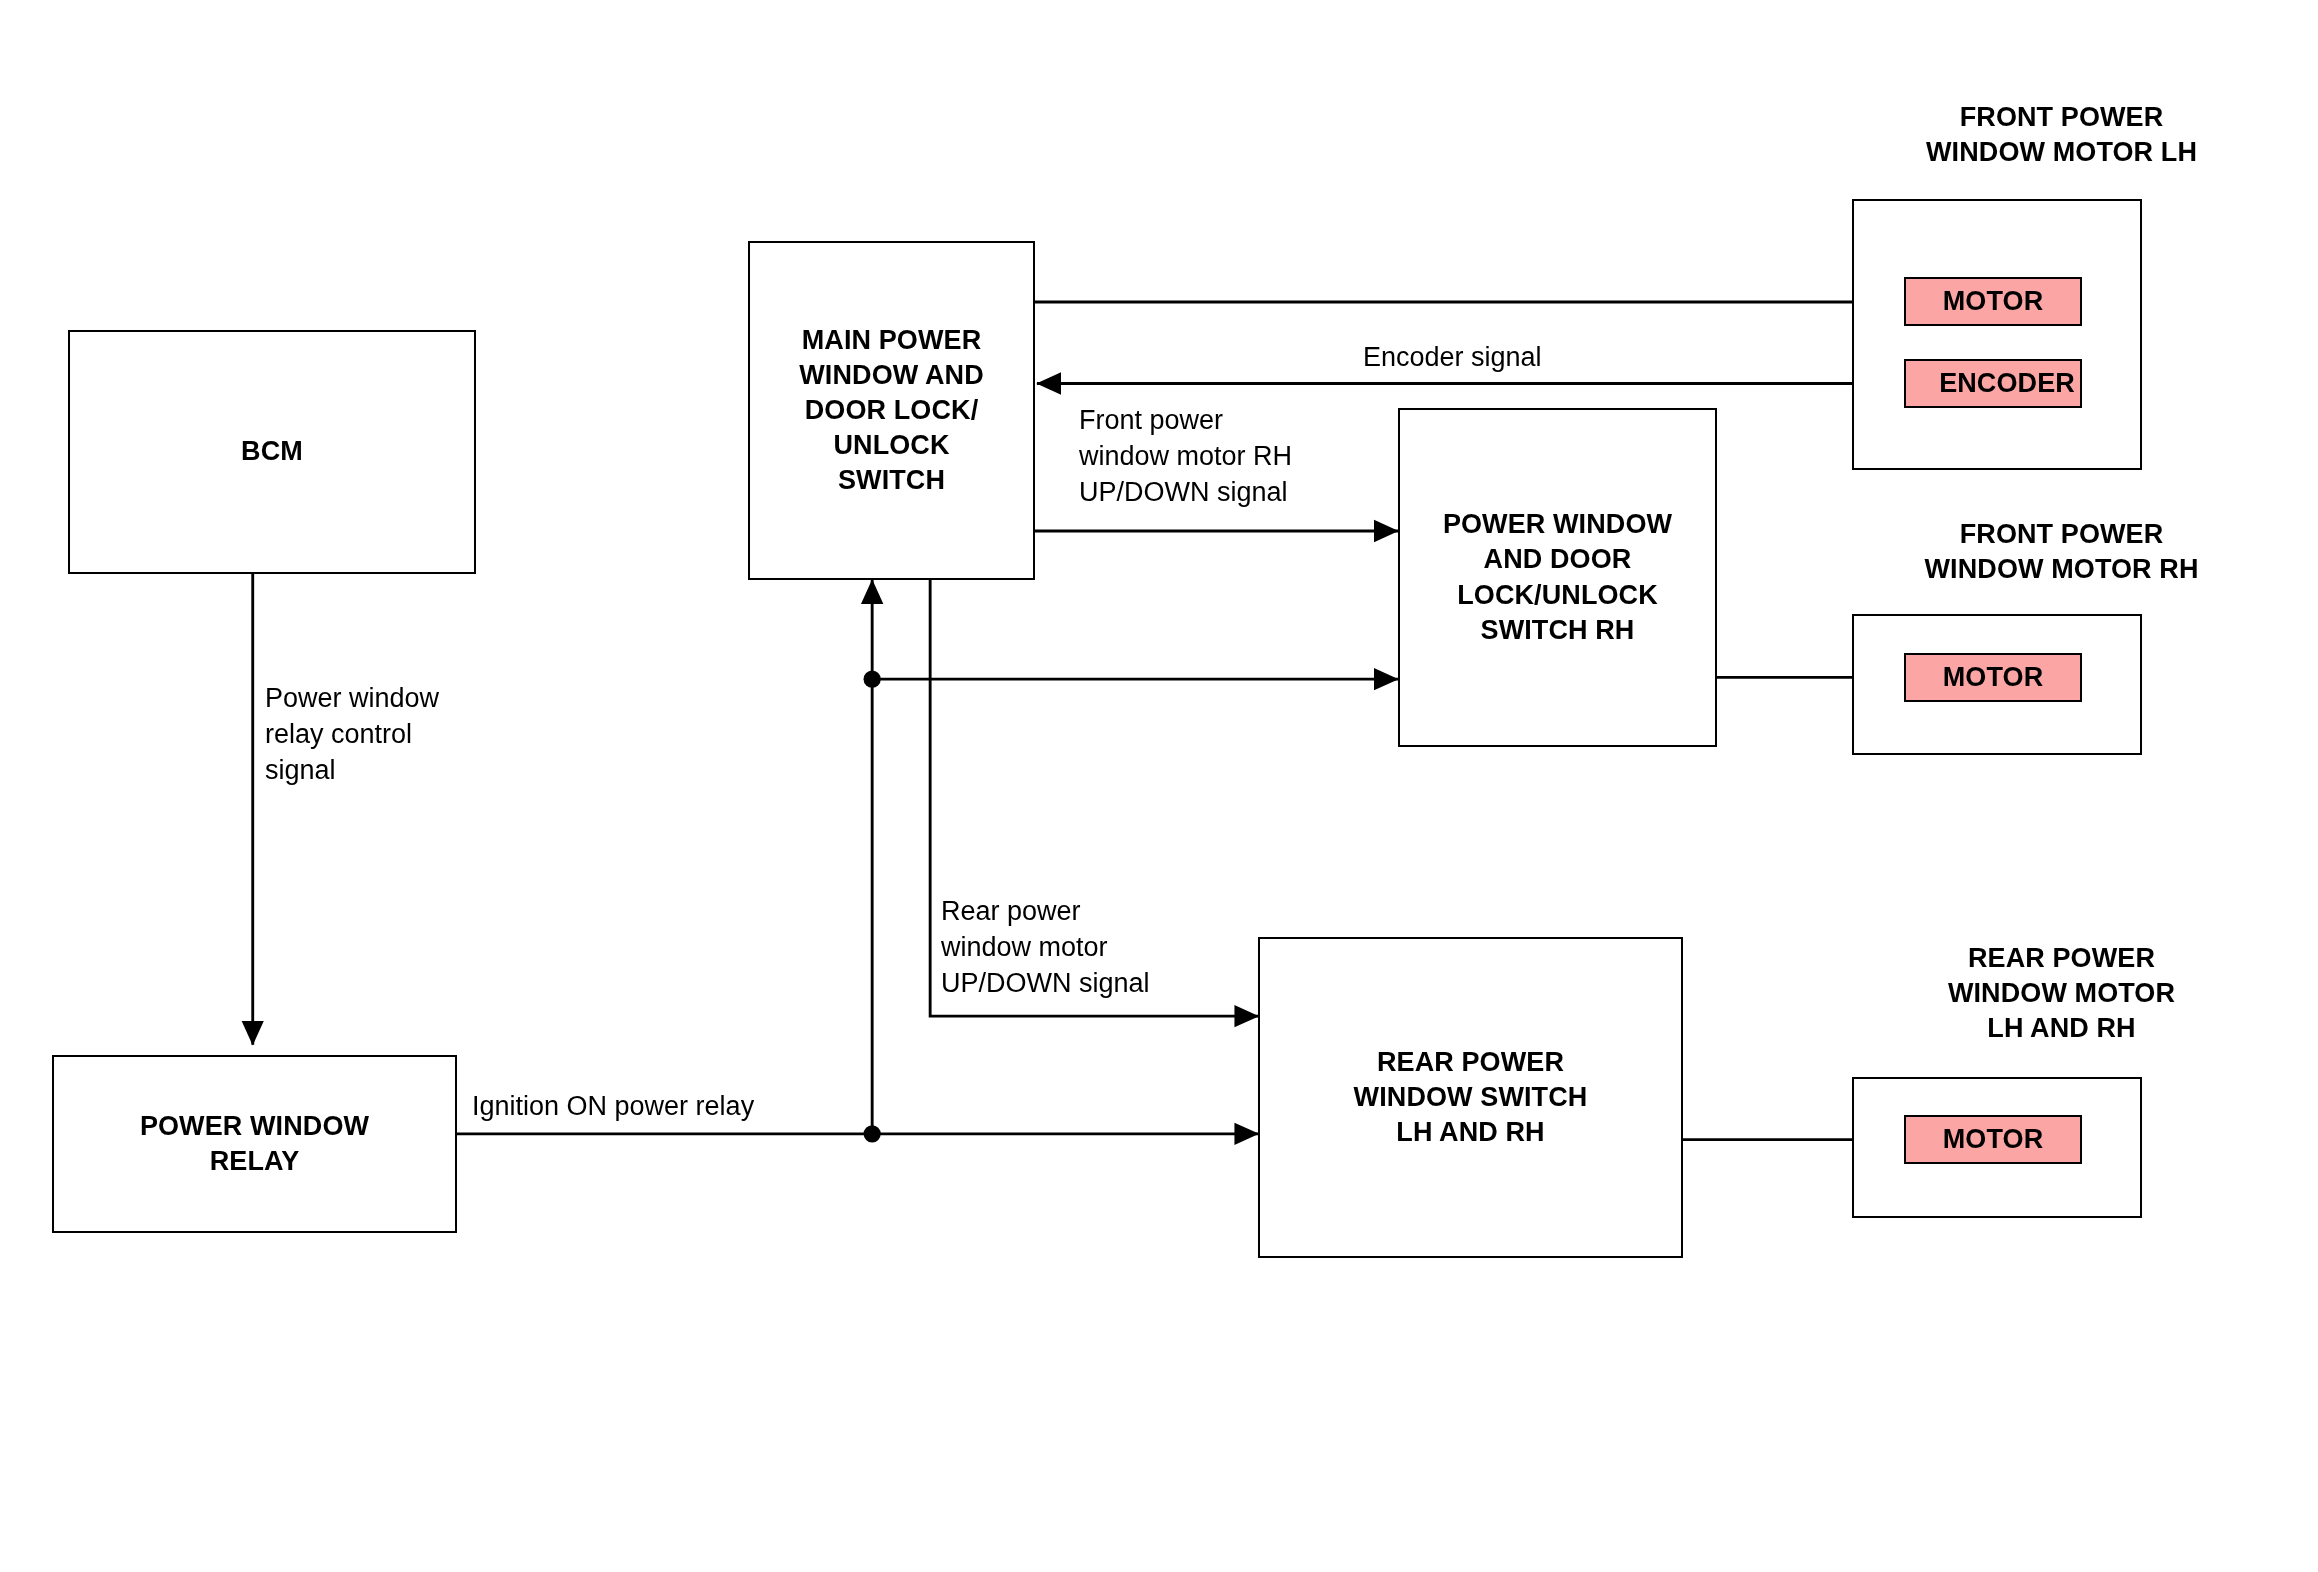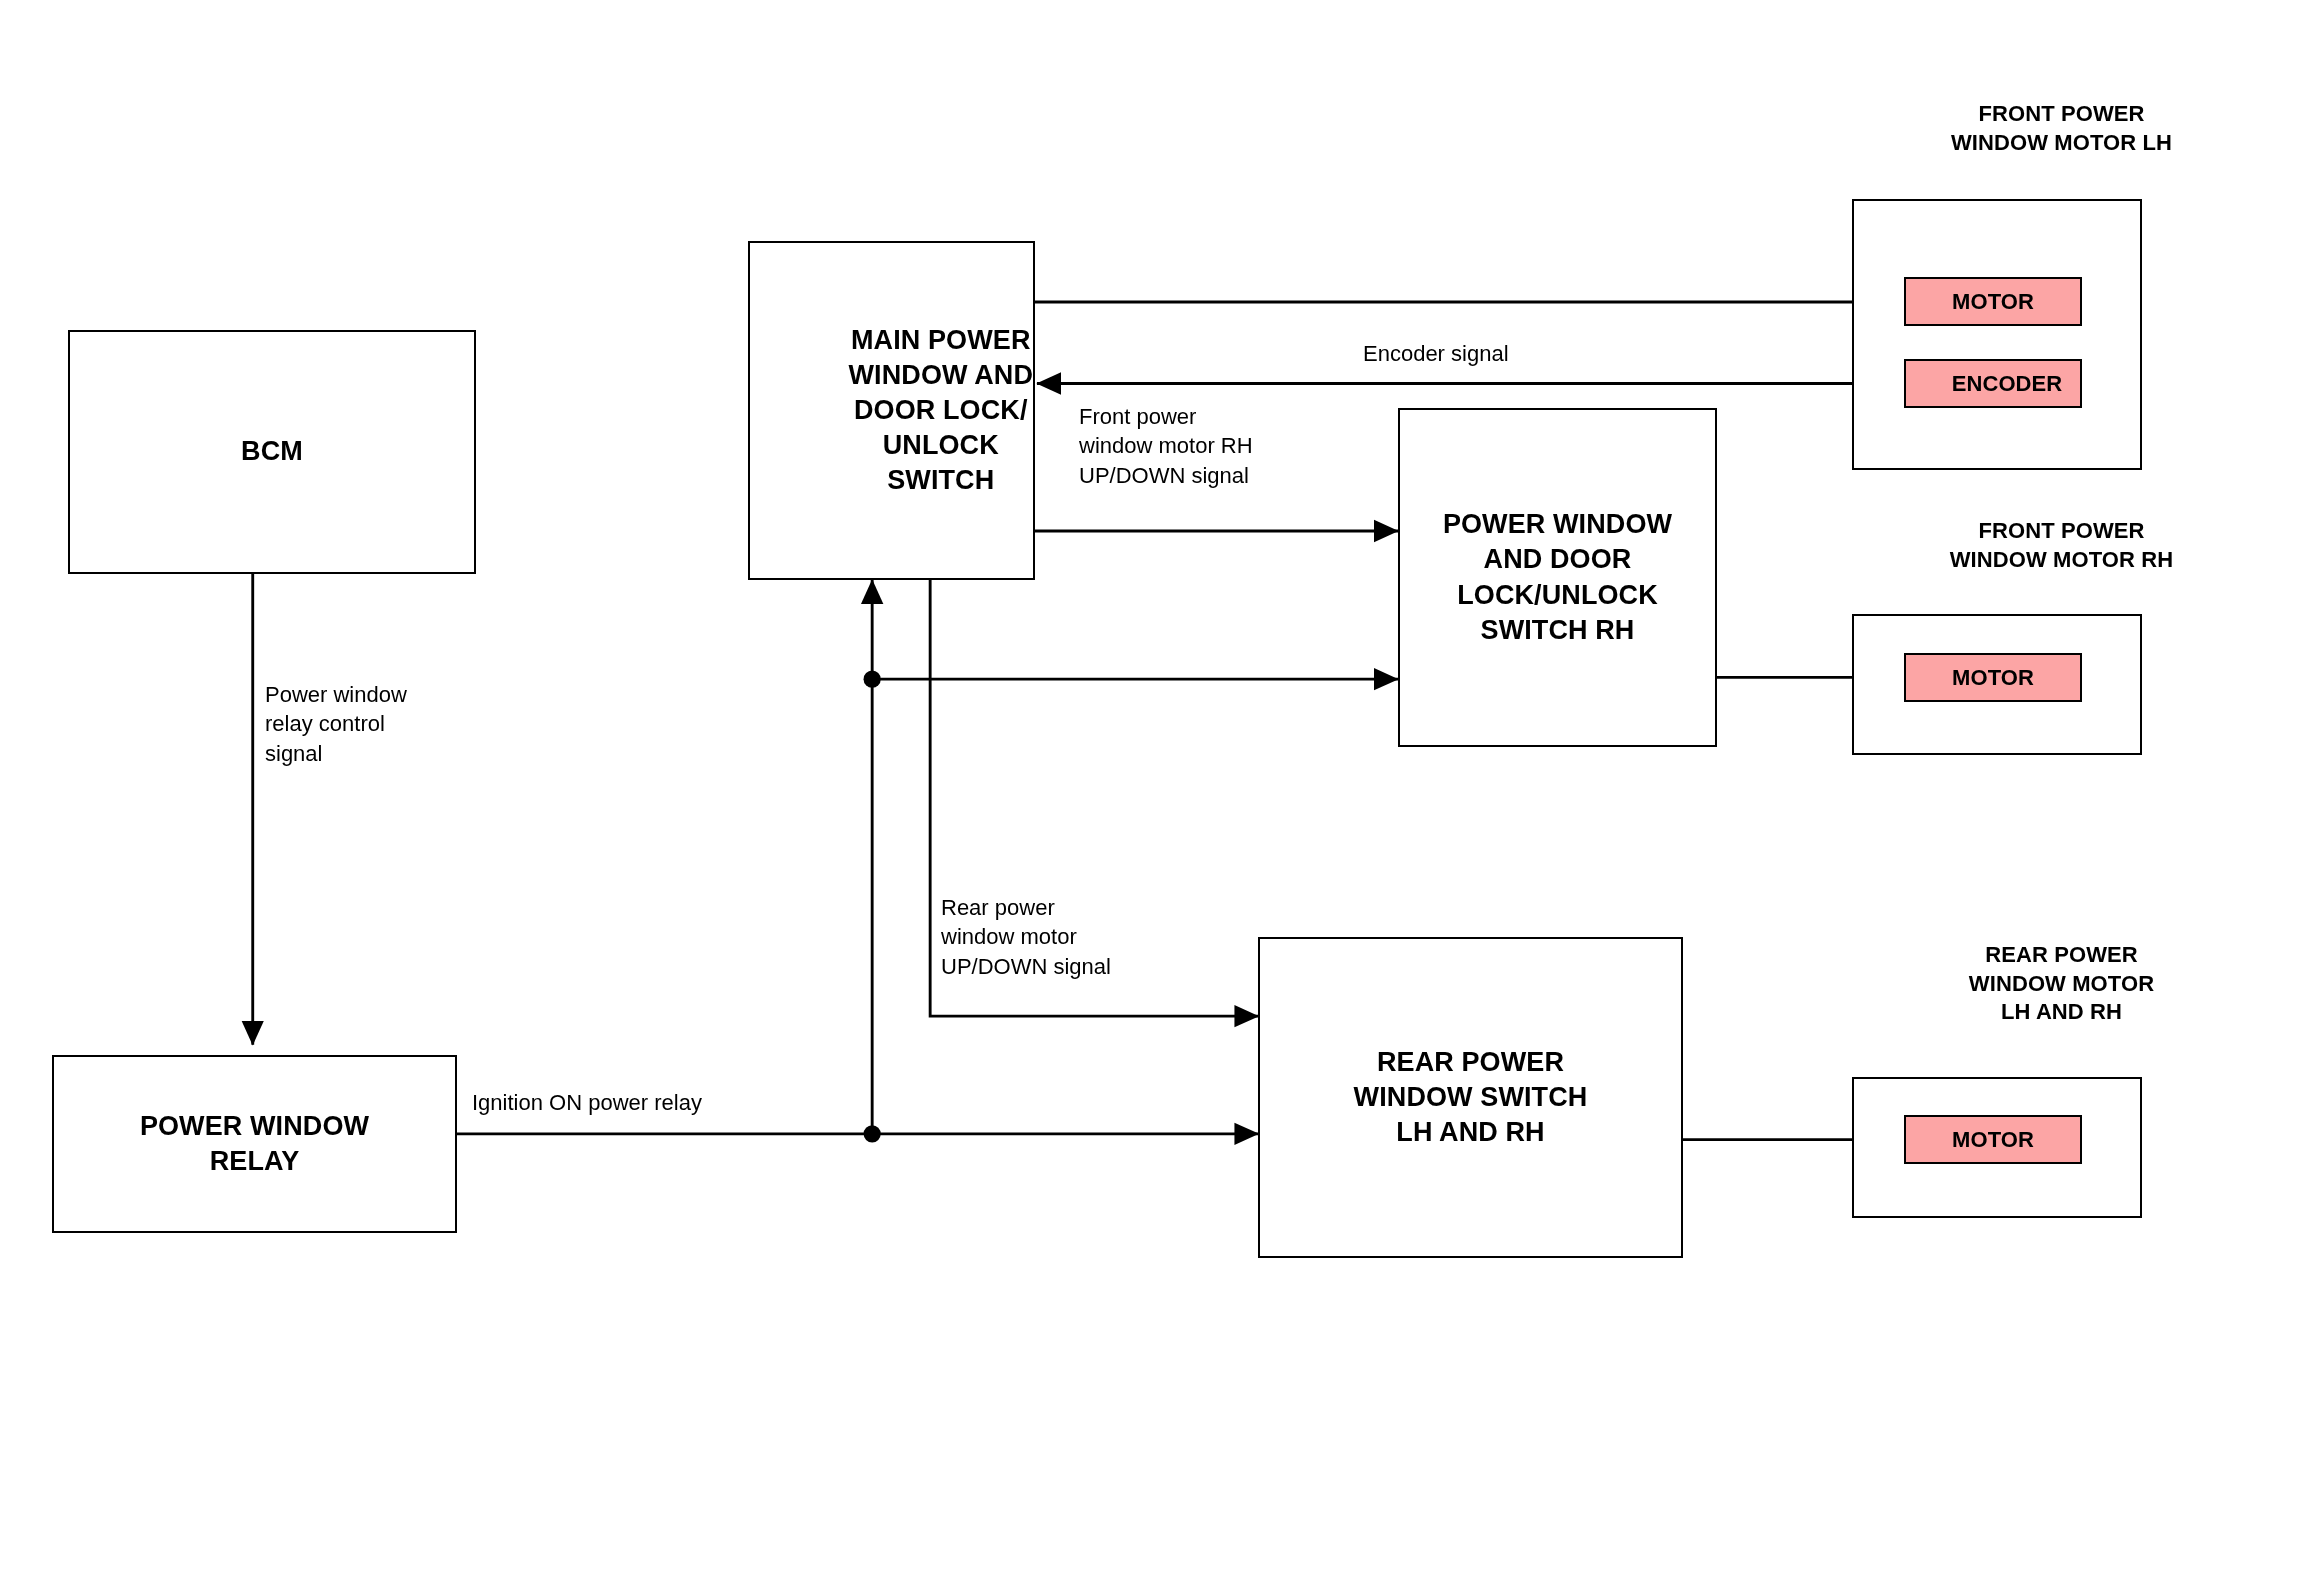--- a/index.html
+++ b/index.html
@@ -8,21 +8,21 @@
   svg.wires{position:absolute;left:0;top:0;width:2319px;height:1573px;overflow:visible;}
   .box{position:absolute;box-sizing:border-box;border:2.9px solid #000;background:#fff;
        display:flex;align-items:center;justify-content:center;text-align:center;}
   .box-label{font-weight:700;line-height:1.30;letter-spacing:0.1px;color:#000;}
   .sub-box{position:absolute;box-sizing:border-box;border:2.9px solid #000;background:#fca5a5;
        display:flex;align-items:center;justify-content:center;text-align:left;}
   .sub-label{font-weight:700;color:#000;letter-spacing:0.1px;}
   .caption{position:absolute;font-weight:700;line-height:1.30;text-align:center;color:#000;
        letter-spacing:0.1px;}
   .sig{position:absolute;font-weight:400;line-height:1.34;color:#000;}
-  .t34{font-size:22px;}
+  .t34{font-size:27px;}
   .t36{font-size:27px;}
 </style>
 </head>
 <body>
 
 <div id="stage">
 
   <svg class="wires" viewBox="0 0 4039 2740" width="2319" height="1573">
     <defs>
       <marker id="ar" markerWidth="9" markerHeight="9" refX="8.4" refY="4.5" orient="auto" markerUnits="strokeWidth">
@@ -58,21 +58,21 @@
 
   <div class="box" style="left:52px;top:330px;width:408px;height:244px;margin-left:16px;">
     <span class="box-label t36" style="white-space:pre-line;">BCM</span>
   </div>
 
   <div class="box" style="left:52px;top:1055px;width:405px;height:178px;">
     <span class="box-label t36" style="white-space:pre-line;">POWER WINDOW
 RELAY</span>
   </div>
 
-  <div class="box" style="left:748px;top:241px;width:287px;height:339px;justify-content:flex-end;">
+  <div class="box" style="left:748px;top:241px;width:287px;height:339px;">
     <span class="box-label t36" style="white-space:pre-line;">MAIN POWER
 WINDOW AND
 DOOR LOCK/
 UNLOCK
 SWITCH</span>
   </div>
 
   <div class="box" style="left:1398px;top:408px;width:319px;height:339px;">
     <span class="box-label t36" style="white-space:pre-line;">POWER WINDOW
 AND DOOR

